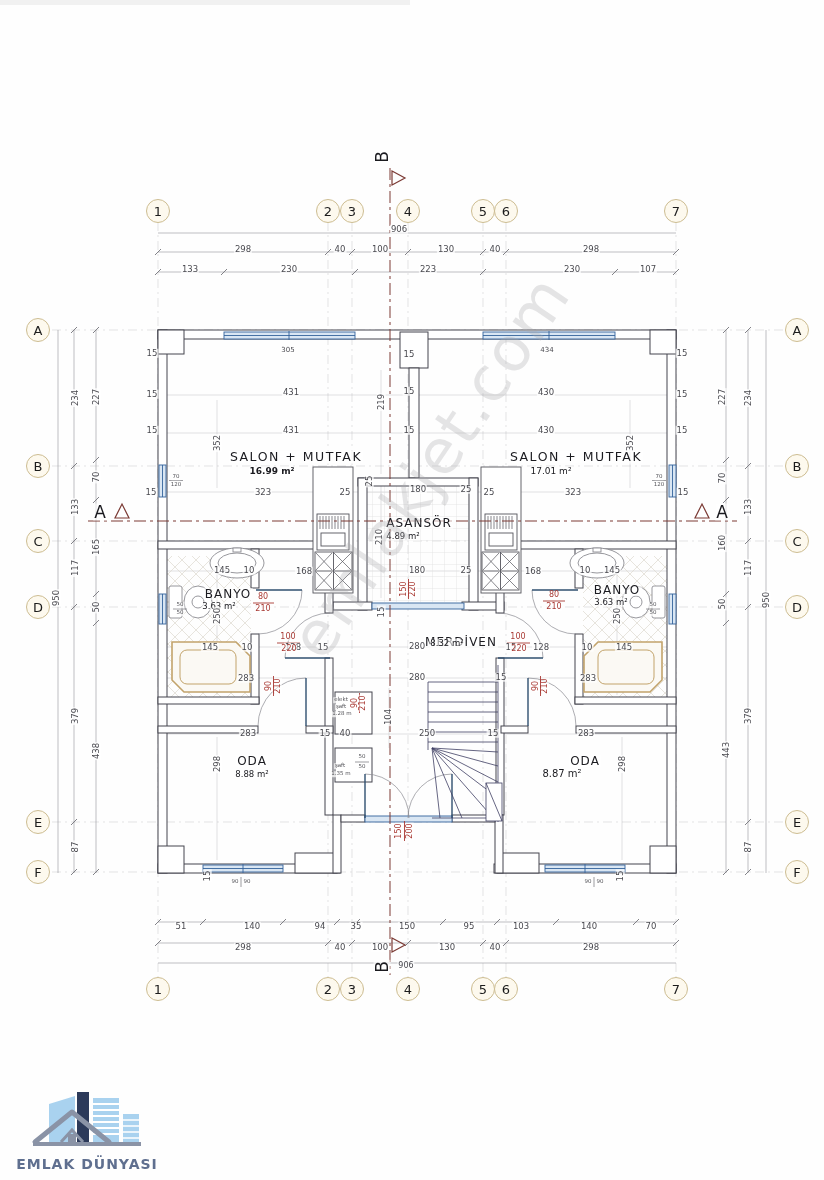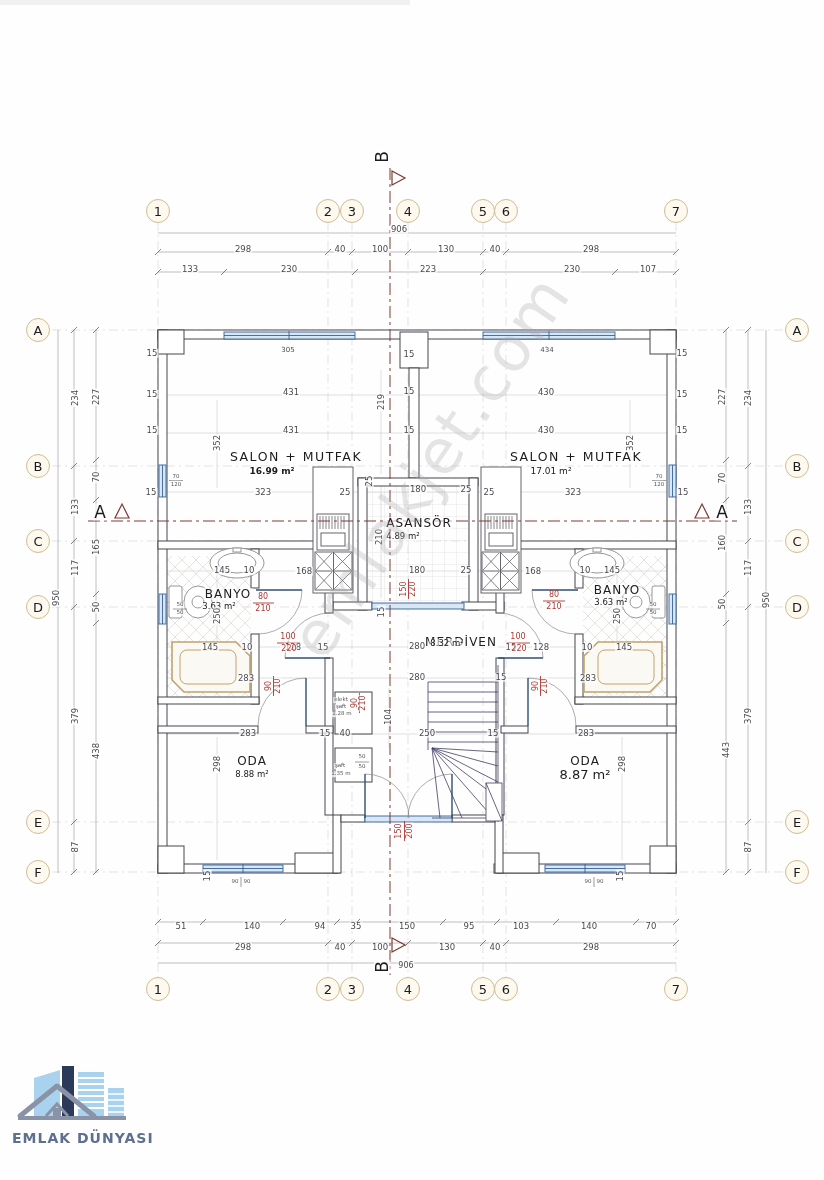--- a/index.html
+++ b/index.html
@@ -12,21 +12,21 @@
   .lbl.k{color:#1b1b20;background:rgba(255,255,255,.6);}
   .lbl.r{color:#a93a34;background:rgba(255,255,255,.55);}
   .lbl.t{color:#55555a;}
   .bubble{position:absolute;width:22px;height:22px;border-radius:50%;border:1px solid #cdbd92;
           background:#fdf9ee;color:#1c1c1c;font-size:13px;display:flex;align-items:center;
           justify-content:center;transform:translate(-50%,-50%);z-index:3;}
   #watermark{position:absolute;left:150px;top:430px;width:560px;z-index:4;
              transform:rotate(-56deg);transform-origin:50% 50%;
              font-size:62px;letter-spacing:2px;color:rgba(170,170,172,.30);
              text-align:center;pointer-events:none;}
-  #logo{position:absolute;left:12px;top:1060px;width:150px;z-index:3;}
+  #logo{position:absolute;left:12px;top:1086px;width:150px;text-align:center;z-index:3;}
   #logo .logo-text{font-size:14px;font-weight:bold;letter-spacing:1px;color:#5f6f8f;margin-top:2px;}
   #top-artifact{position:absolute;left:0;top:0;width:410px;height:5px;background:#f1f1f1;z-index:2;}
 </style>
 </head>
 <body>
 
 <div id="stage">
   <div id="top-artifact"></div>
 
   <svg id="plan-svg" width="824" height="1180" viewBox="0 0 824 1180">
@@ -364,21 +364,21 @@
       <div class="lbl k" style="left: 403px; top: 536px; font-size: 8.5px; transform: translate(-50%, -50%);">4.89 m²</div>
       <div class="lbl k" style="left: 461px; top: 630px; font-size: 12px; letter-spacing: 1px; transform: translate(-50%, -50%); margin-top: 12px;">MERDİVEN</div>
       <div class="lbl k" style="left: 447px; top: 643px; font-size: 8.5px; transform: translate(-50%, -50%);">8.32 m²</div>
       <div class="lbl k" style="left: 228px; top: 594px; font-size: 12px; letter-spacing: 1px; transform: translate(-50%, -50%);">BANYO</div>
       <div class="lbl k" style="left: 219px; top: 606px; font-size: 8.5px; transform: translate(-50%, -50%);">3.63 m²</div>
       <div class="lbl k" style="left: 617px; top: 590px; font-size: 12px; letter-spacing: 1px; transform: translate(-50%, -50%);">BANYO</div>
       <div class="lbl k" style="left: 611px; top: 602px; font-size: 8.5px; transform: translate(-50%, -50%);">3.63 m²</div>
       <div class="lbl k" style="left: 252px; top: 761px; font-size: 12px; letter-spacing: 1px; transform: translate(-50%, -50%);">ODA</div>
       <div class="lbl k" style="left: 252px; top: 774px; font-size: 8.5px; transform: translate(-50%, -50%);">8.88 m²</div>
       <div class="lbl k" style="left: 585px; top: 761px; font-size: 12px; letter-spacing: 1px; transform: translate(-50%, -50%);">ODA</div>
-      <div class="lbl k" style="left: 585px; top: 774px; font-size: 13px; transform: translate(-50%, -50%);">8.87 m²</div>
+      <div class="lbl k" style="left: 562px; top: 774px; font-size: 10px; transform: translate(-50%, -50%);">8.87 m²</div>
       <div class="lbl t" style="left: 341px; top: 700px; font-size: 5.5px; transform: translate(-50%, -50%);">elekt</div>
       <div class="lbl t" style="left: 341px; top: 707px; font-size: 5.5px; transform: translate(-50%, -50%);">şaft</div>
       <div class="lbl t" style="left: 342px; top: 714px; font-size: 5.5px; transform: translate(-50%, -50%);">1.28 m</div>
       <div class="lbl t" style="left: 340px; top: 766px; font-size: 5.5px; transform: translate(-50%, -50%);">şaft</div>
       <div class="lbl t" style="left: 341px; top: 774px; font-size: 5.5px; transform: translate(-50%, -50%);">1.35 m</div>
       <div class="lbl " style="left: 291px; top: 392px; font-size: 8.5px; transform: translate(-50%, -50%);">431</div>
       <div class="lbl " style="left: 291px; top: 430px; font-size: 8.5px; transform: translate(-50%, -50%);">431</div>
       <div class="lbl " style="left: 217px; top: 443px; font-size: 8.5px; transform: translate(-50%, -50%) rotate(-90deg);">352</div>
       <div class="lbl " style="left: 263px; top: 492px; font-size: 8.5px; transform: translate(-50%, -50%);">323</div>
       <div class="lbl " style="left: 345px; top: 492px; font-size: 8.5px; transform: translate(-50%, -50%);">25</div>

